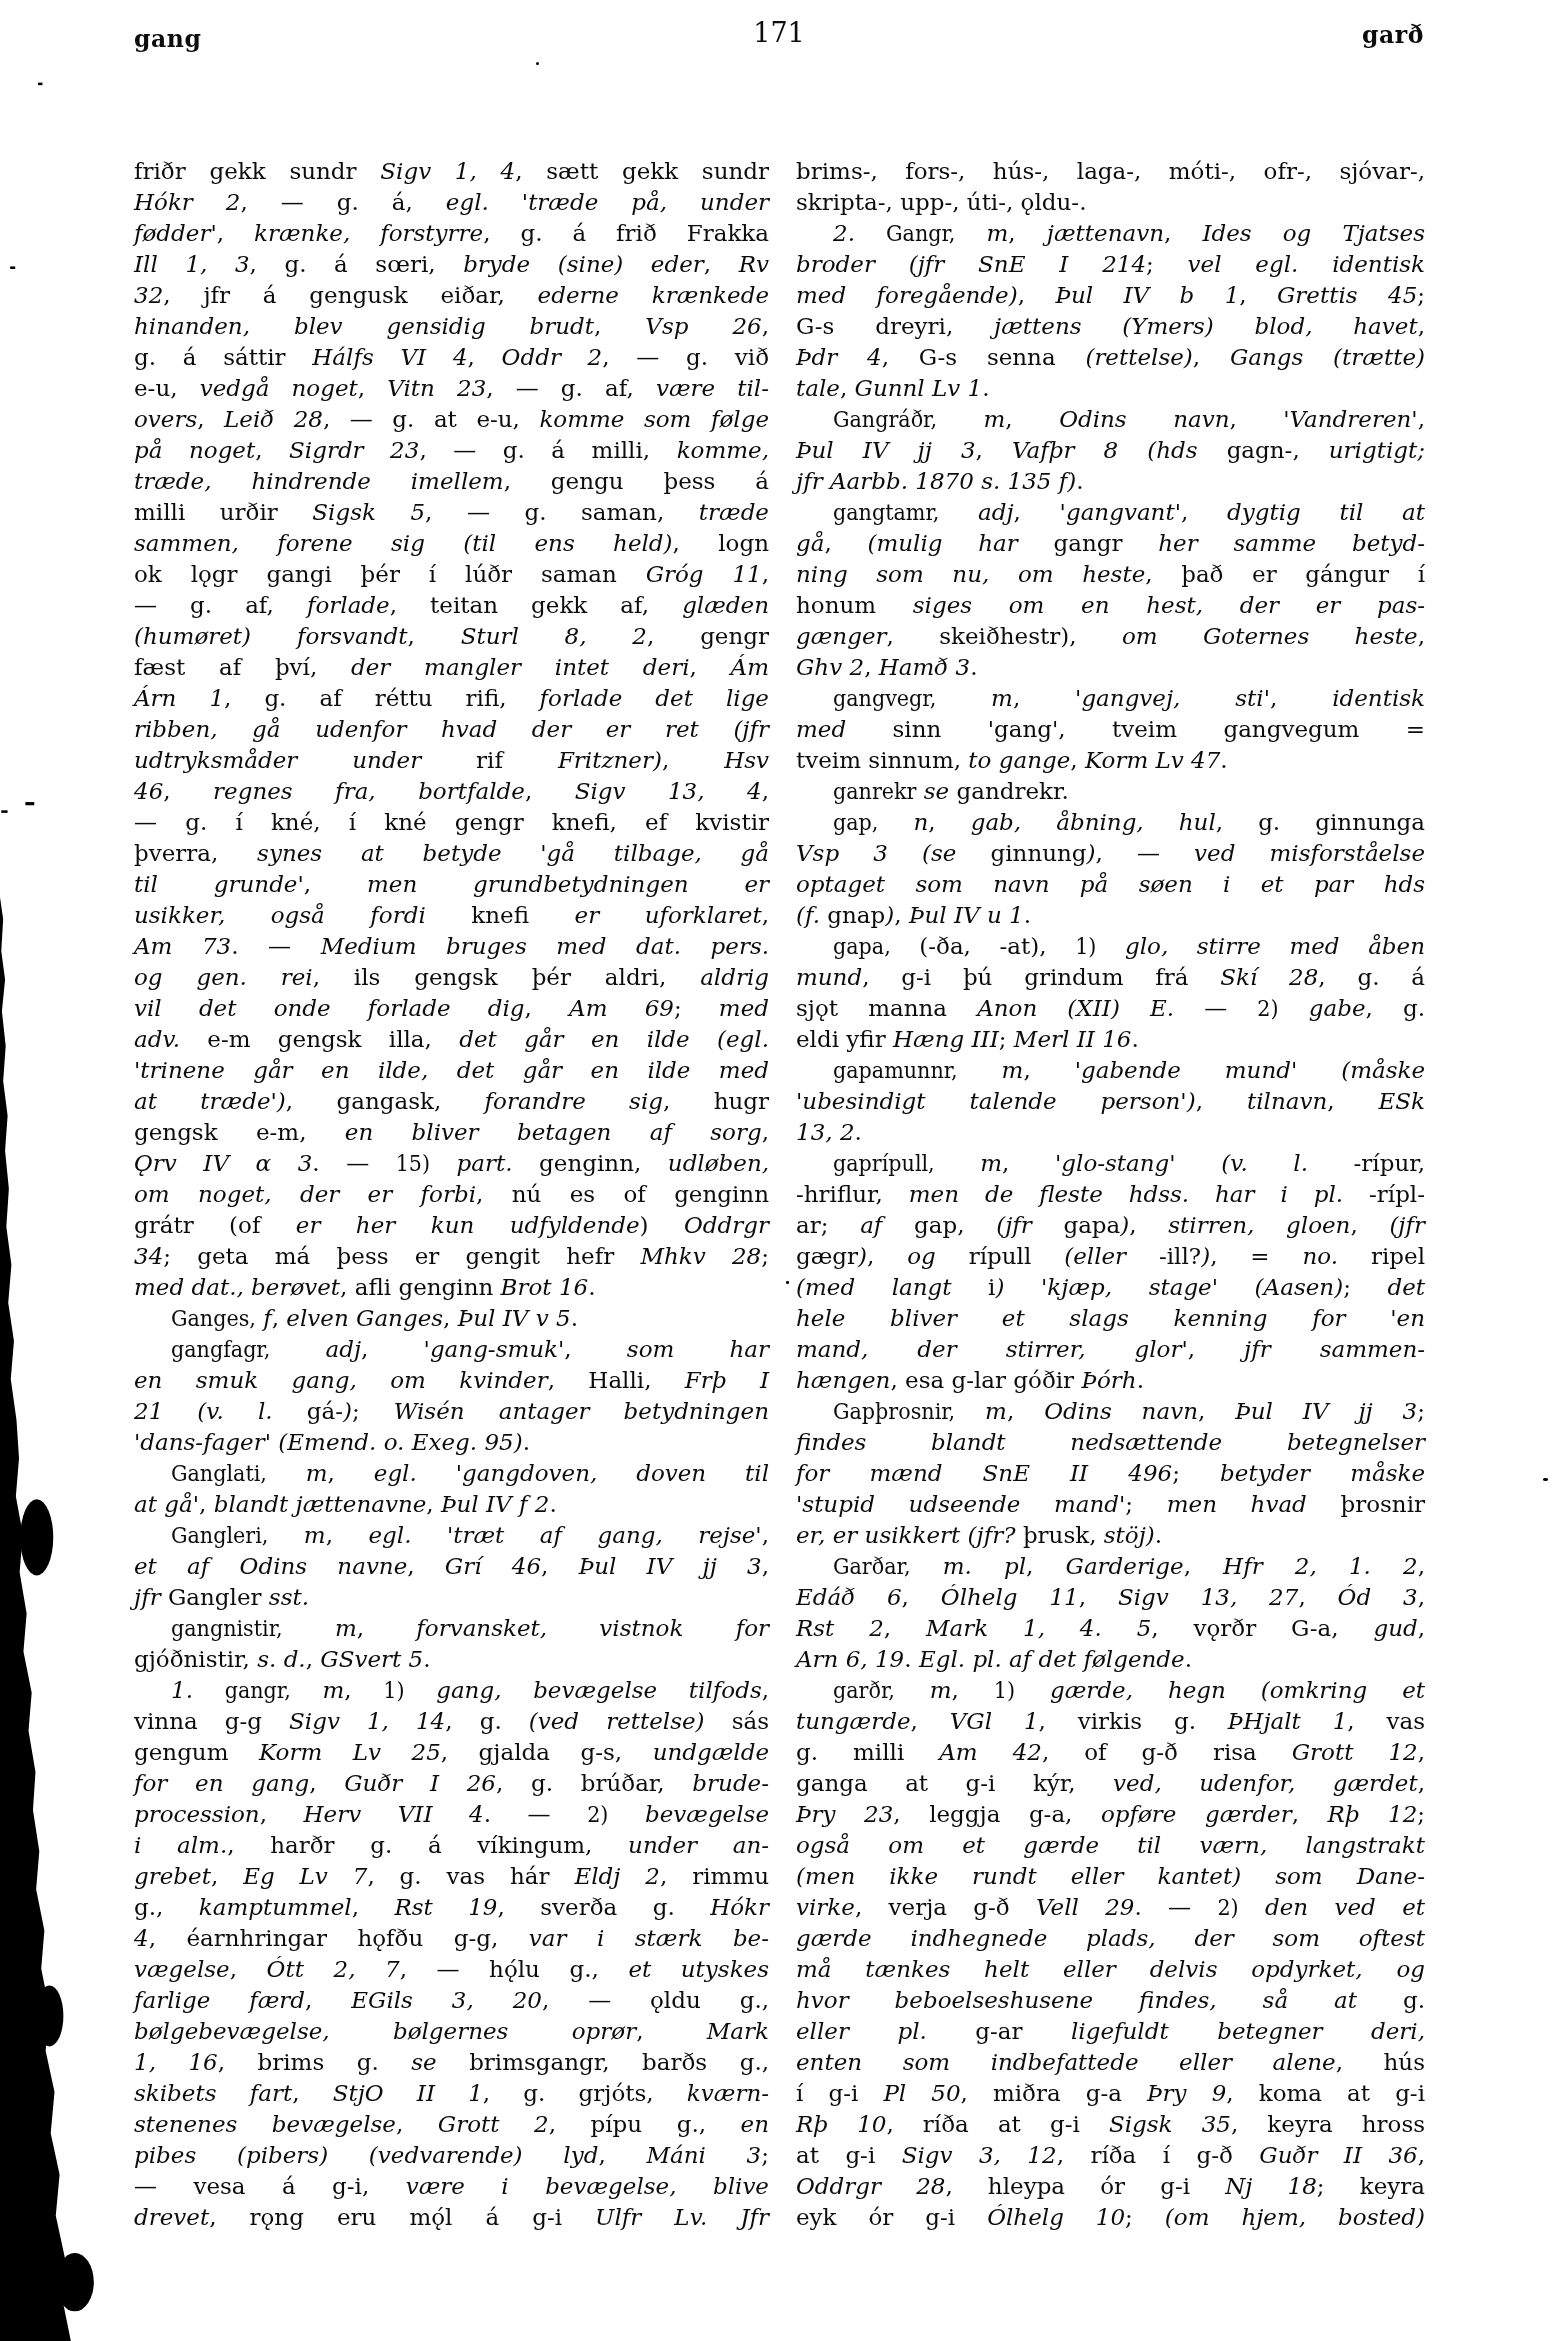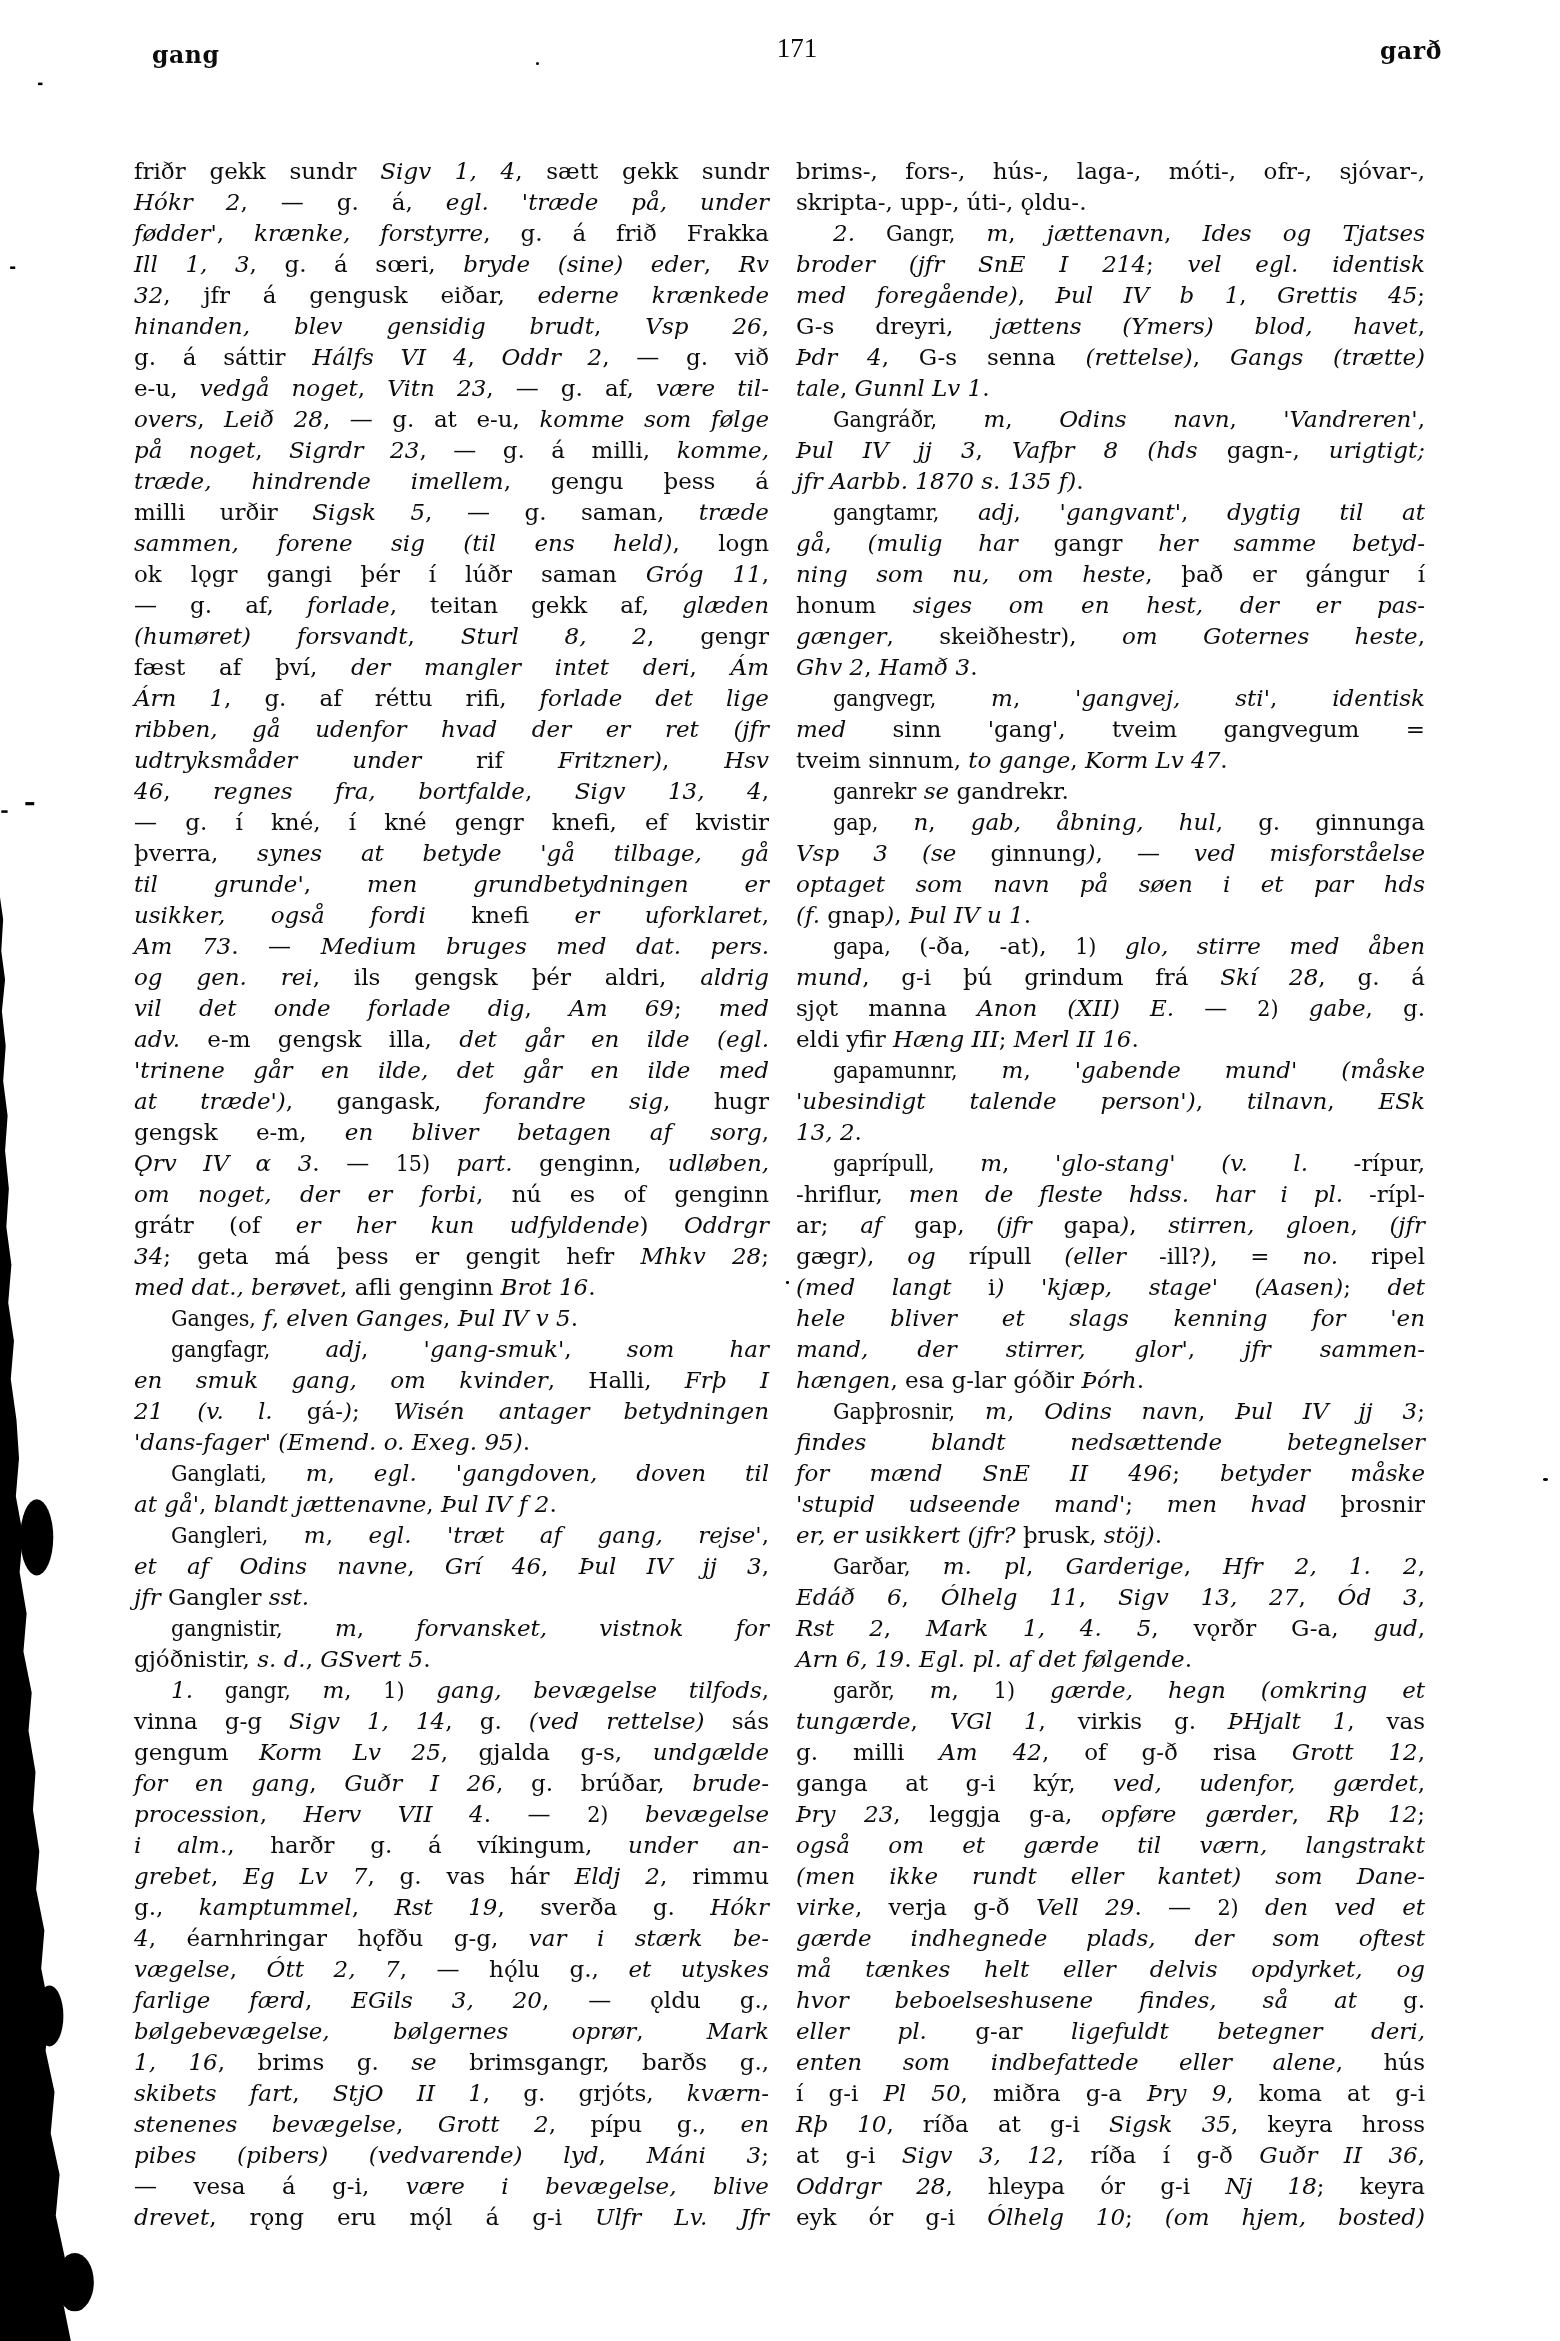--- a/index.html
+++ b/index.html
@@ -3,26 +3,25 @@
 <meta charset="utf-8">
 <style>
   html,body{margin:0;padding:0;}
   body{
     width:1560px;height:2342px;position:relative;background:#ffffff;
     font-family:"DejaVu Serif","Liberation Serif",serif;color:#0c0c0c;
     overflow:hidden;
   }
   .page{position:absolute;inset:0;}
   .running-head{
-    position:absolute;top:33px;left:134px;width:1290px;height:38px;
+    position:absolute;top:17px;left:134px;width:1290px;height:38px;
     font-size:23.5px;
-    margin-left:18px;
   }
   .rh-left{position:absolute;left:0;top:7.6px;font-weight:bold;letter-spacing:0.6px;}
-  .rh-center{position:absolute;left:0;right:0;top:0;text-align:center;font-size:27px;font-family:Liberation Serif, serif;}
+  .rh-center{position:absolute;left:0;right:0;top:0;text-align:center;font-size:27px;}
   .rh-right{position:absolute;right:0;top:3.8px;font-weight:bold;letter-spacing:0.6px;}
   .column{
     position:absolute;top:116px;font-size:23px;line-height:31px;margin-top:40px;
   }
   .col-left{left:134px;width:635px;}
   .col-right{left:796px;width:629px;}
   .line{
     white-space:nowrap;
     text-align:justify;
     text-align-last:justify;

